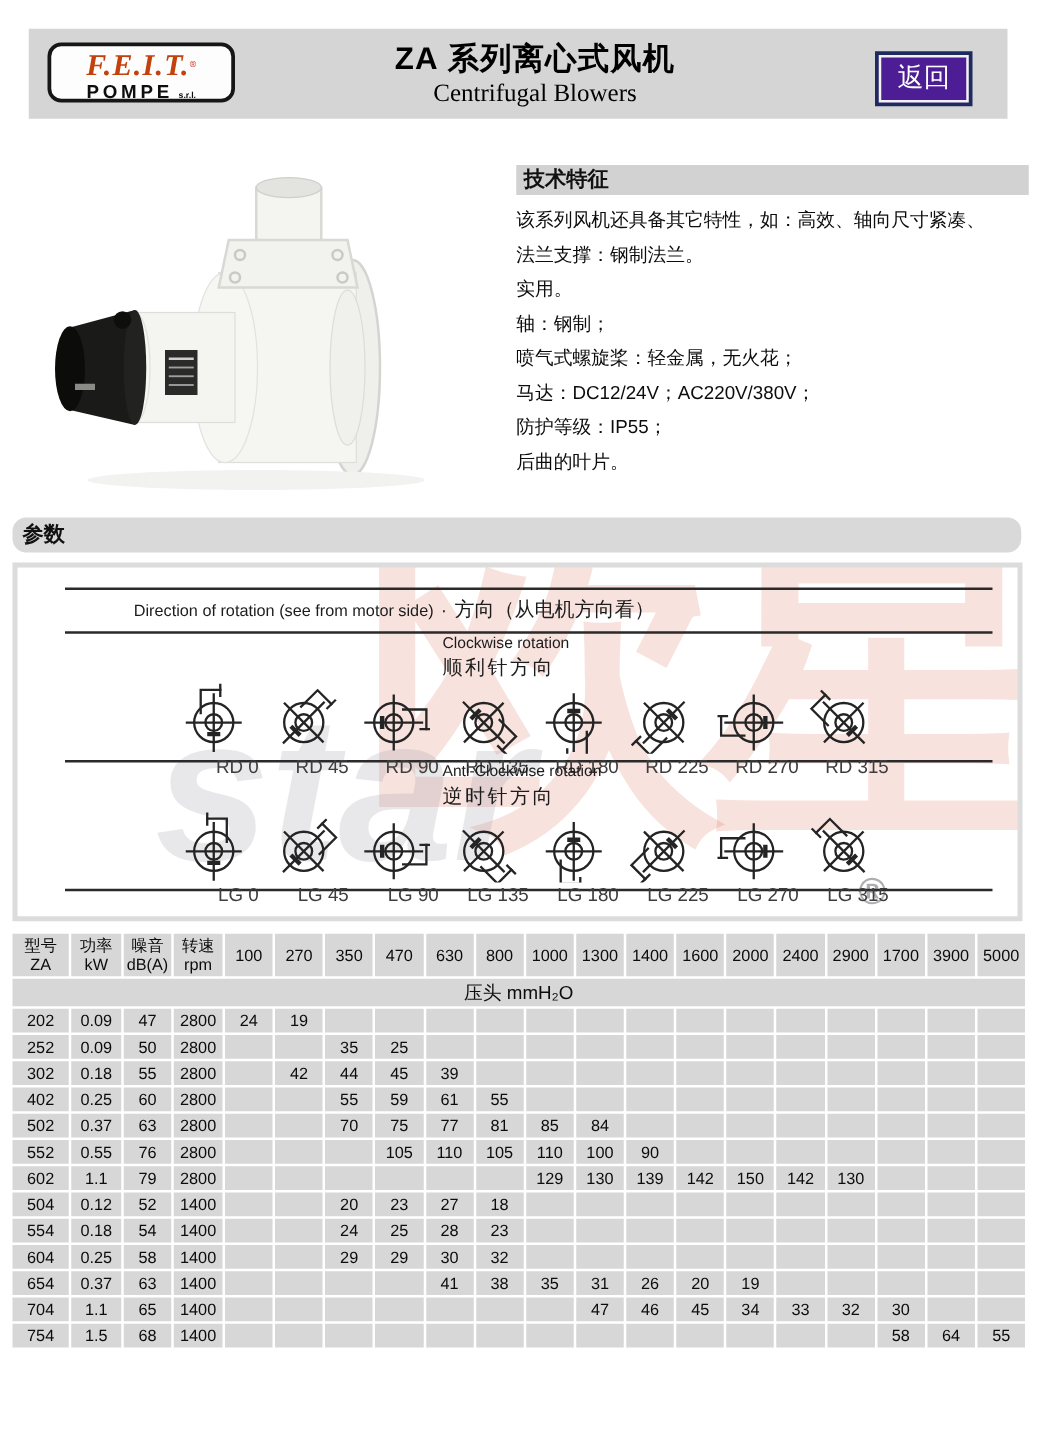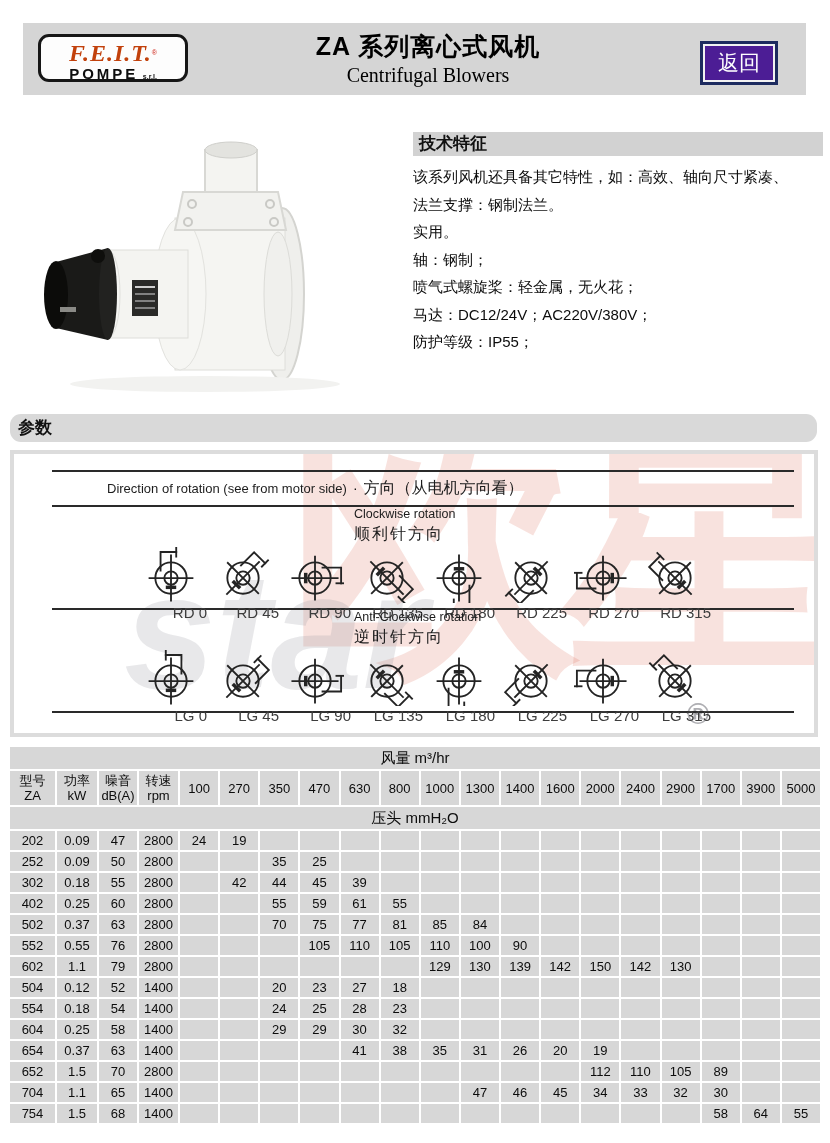--- a/index.html
+++ b/index.html
@@ -122,20 +122,21 @@
   <div class="tech">
     <div class="tech-head">技术特征</div>
     <div class="tech-lines">
         <div>该系列风机还具备其它特性，如：高效、轴向尺寸紧凑、</div>
         <div>法兰支撑：钢制法兰。</div>
         <div>实用。</div>
         <div>轴：钢制；</div>
         <div>喷气式螺旋桨：轻金属，无火花；</div>
         <div>马达：DC12/24V；AC220V/380V；</div>
         <div>防护等级：IP55；</div>
+        <div>后曲的叶片。</div>
       </div>
   </div>
 
   <div class="params-head">参数</div>
 
   <div class="diagram">
     <div class="wm wm-cn">欧星</div>
     <div class="wm wm-en">star</div>
     <div class="wm wm-reg">®</div>
     <div class="diagram-title">
@@ -450,23 +451,20 @@
         <col>
         <col>
         <col>
         <col>
         <col>
         <col>
         <col>
         <col>
       </colgroup>
       <tbody>
-        <tr class="band">
-          <td colspan="20">风量  m³/hr</td>
-        </tr>
         <tr class="cols">
           <td>
             <div>型号 ZA</div>
           </td>
           <td>
             <div>功率</div>
             <div>kW</div>
           </td>
           <td>
             <div>噪音</div>
@@ -732,42 +730,20 @@
           <td>26</td>
           <td>20</td>
           <td>19</td>
           <td></td>
           <td></td>
           <td></td>
           <td></td>
           <td></td>
         </tr>
         <tr>
-          <td>652</td>
-          <td>1.5</td>
-          <td>70</td>
-          <td>2800</td>
-          <td></td>
-          <td></td>
-          <td></td>
-          <td></td>
-          <td></td>
-          <td></td>
-          <td></td>
-          <td></td>
-          <td></td>
-          <td></td>
-          <td>112</td>
-          <td>110</td>
-          <td>105</td>
-          <td>89</td>
-          <td></td>
-          <td></td>
-        </tr>
-        <tr>
           <td>704</td>
           <td>1.1</td>
           <td>65</td>
           <td>1400</td>
           <td></td>
           <td></td>
           <td></td>
           <td></td>
           <td></td>
           <td></td>

